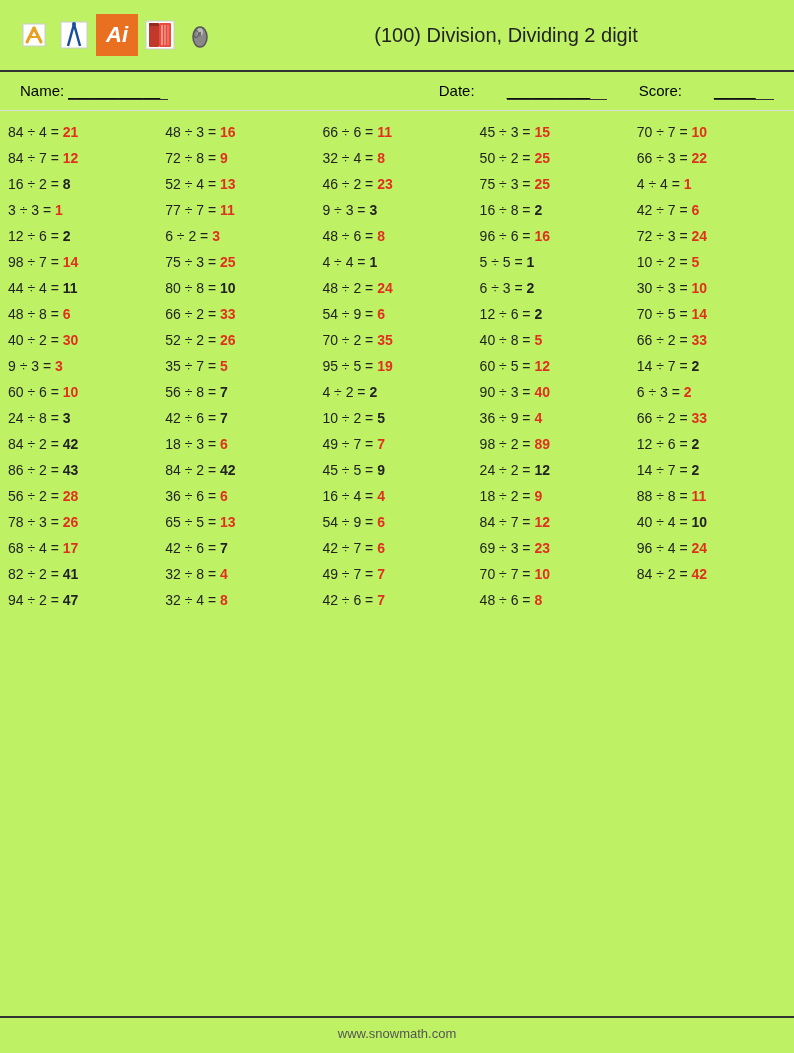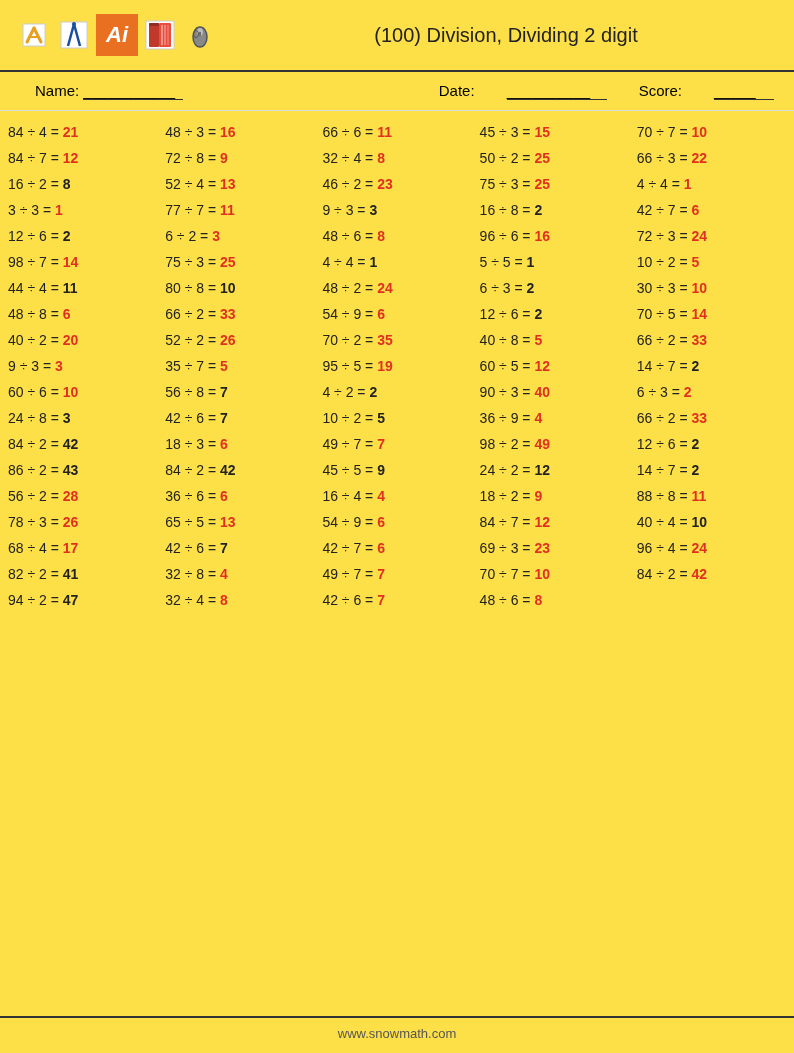--- a/index.html
+++ b/index.html
@@ -6,21 +6,21 @@
     body {
       font-family: Arial, sans-serif;
       background: #fff;
       width: 794px;
       min-height: 1053px;
       padding: 0;
     }
     .page {
       width: 794px;
       min-height: 1053px;
-      background: #fde047;
+      background: #bef264;
       position: relative;
     }
     .header {
       display: flex;
       align-items: center;
       border-bottom: 2px solid #333;
       padding: 8px 16px;
       height: 72px;
     }
     .header-icons {
@@ -60,21 +60,21 @@
       color: #222;
     }
     .name-date-row {
       display: flex;
       align-items: center;
       padding: 10px 20px;
       font-size: 15px;
       border-bottom: 1px solid #ddd;
       margin-bottom: 4px;
     }
-    .name-section { flex: 1; margin-left: 15px; }
+    .name-section { flex: 1; }
     .date-score-section { display: flex; gap: 32px; }
     .underline-field {
       display: inline-block;
       border-bottom: 1px solid #333;
       min-width: 100px;
     }
     .score-field {
       display: inline-block;
       border-bottom: 1px solid #333;
       min-width: 60px;
@@ -205,21 +205,21 @@
       <div class="problem"><span>44 ÷ 4 = </span><span class="answer-black">11</span></div>
       <div class="problem"><span>80 ÷ 8 = </span><span class="answer-black">10</span></div>
       <div class="problem"><span>48 ÷ 2 = </span><span class="answer-red">24</span></div>
       <div class="problem"><span>6 ÷ 3 = </span><span class="answer-black">2</span></div>
       <div class="problem"><span>30 ÷ 3 = </span><span class="answer-red">10</span></div>
       <div class="problem"><span>48 ÷ 8 = </span><span class="answer-red">6</span></div>
       <div class="problem"><span>66 ÷ 2 = </span><span class="answer-red">33</span></div>
       <div class="problem"><span>54 ÷ 9 = </span><span class="answer-red">6</span></div>
       <div class="problem"><span>12 ÷ 6 = </span><span class="answer-black">2</span></div>
       <div class="problem"><span>70 ÷ 5 = </span><span class="answer-red">14</span></div>
-      <div class="problem"><span>40 ÷ 2 = </span><span class="answer-red">20</span></div>
+      <div class="problem"><span>40 ÷ 2 = </span><span class="answer-red">30</span></div>
       <div class="problem"><span>52 ÷ 2 = </span><span class="answer-red">26</span></div>
       <div class="problem"><span>70 ÷ 2 = </span><span class="answer-red">35</span></div>
       <div class="problem"><span>40 ÷ 8 = </span><span class="answer-red">5</span></div>
       <div class="problem"><span>66 ÷ 2 = </span><span class="answer-red">33</span></div>
       <div class="problem"><span>9 ÷ 3 = </span><span class="answer-red">3</span></div>
       <div class="problem"><span>35 ÷ 7 = </span><span class="answer-red">5</span></div>
       <div class="problem"><span>95 ÷ 5 = </span><span class="answer-red">19</span></div>
       <div class="problem"><span>60 ÷ 5 = </span><span class="answer-red">12</span></div>
       <div class="problem"><span>14 ÷ 7 = </span><span class="answer-black">2</span></div>
       <div class="problem"><span>60 ÷ 6 = </span><span class="answer-red">10</span></div>
@@ -228,21 +228,21 @@
       <div class="problem"><span>90 ÷ 3 = </span><span class="answer-red">40</span></div>
       <div class="problem"><span>6 ÷ 3 = </span><span class="answer-red">2</span></div>
       <div class="problem"><span>24 ÷ 8 = </span><span class="answer-black">3</span></div>
       <div class="problem"><span>42 ÷ 6 = </span><span class="answer-black">7</span></div>
       <div class="problem"><span>10 ÷ 2 = </span><span class="answer-black">5</span></div>
       <div class="problem"><span>36 ÷ 9 = </span><span class="answer-red">4</span></div>
       <div class="problem"><span>66 ÷ 2 = </span><span class="answer-red">33</span></div>
       <div class="problem"><span>84 ÷ 2 = </span><span class="answer-black">42</span></div>
       <div class="problem"><span>18 ÷ 3 = </span><span class="answer-red">6</span></div>
       <div class="problem"><span>49 ÷ 7 = </span><span class="answer-red">7</span></div>
-      <div class="problem"><span>98 ÷ 2 = </span><span class="answer-red">49</span></div>
+      <div class="problem"><span>98 ÷ 2 = </span><span class="answer-red">89</span></div>
       <div class="problem"><span>12 ÷ 6 = </span><span class="answer-black">2</span></div>
       <div class="problem"><span>86 ÷ 2 = </span><span class="answer-black">43</span></div>
       <div class="problem"><span>84 ÷ 2 = </span><span class="answer-black">42</span></div>
       <div class="problem"><span>45 ÷ 5 = </span><span class="answer-black">9</span></div>
       <div class="problem"><span>24 ÷ 2 = </span><span class="answer-black">12</span></div>
       <div class="problem"><span>14 ÷ 7 = </span><span class="answer-black">2</span></div>
       <div class="problem"><span>56 ÷ 2 = </span><span class="answer-red">28</span></div>
       <div class="problem"><span>36 ÷ 6 = </span><span class="answer-red">6</span></div>
       <div class="problem"><span>16 ÷ 4 = </span><span class="answer-red">4</span></div>
       <div class="problem"><span>18 ÷ 2 = </span><span class="answer-red">9</span></div>

